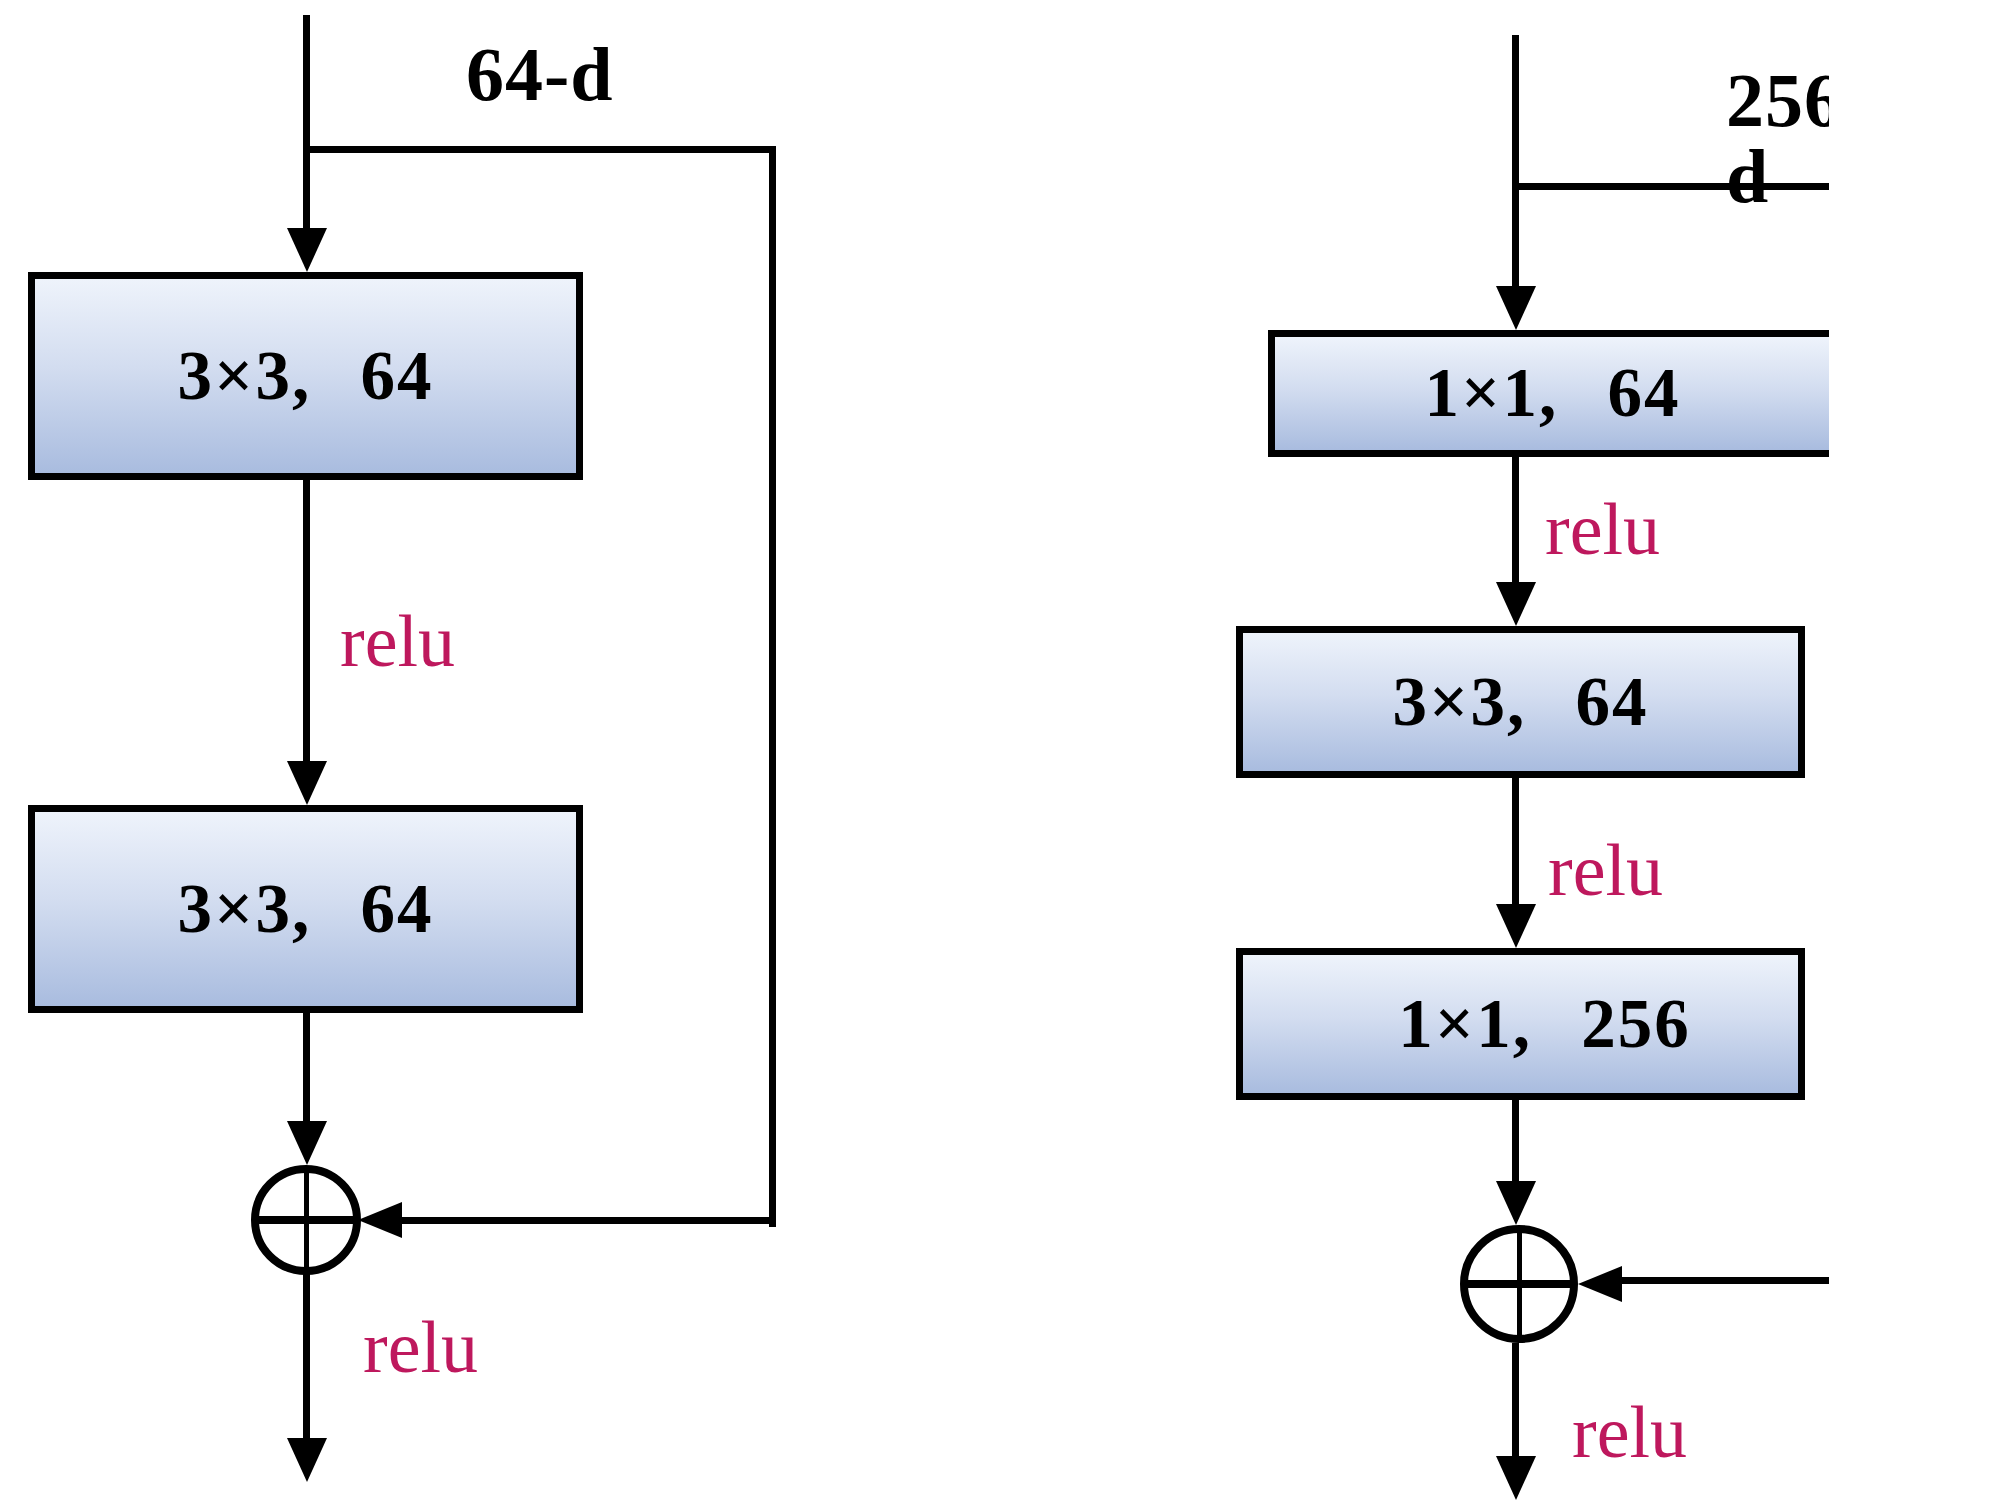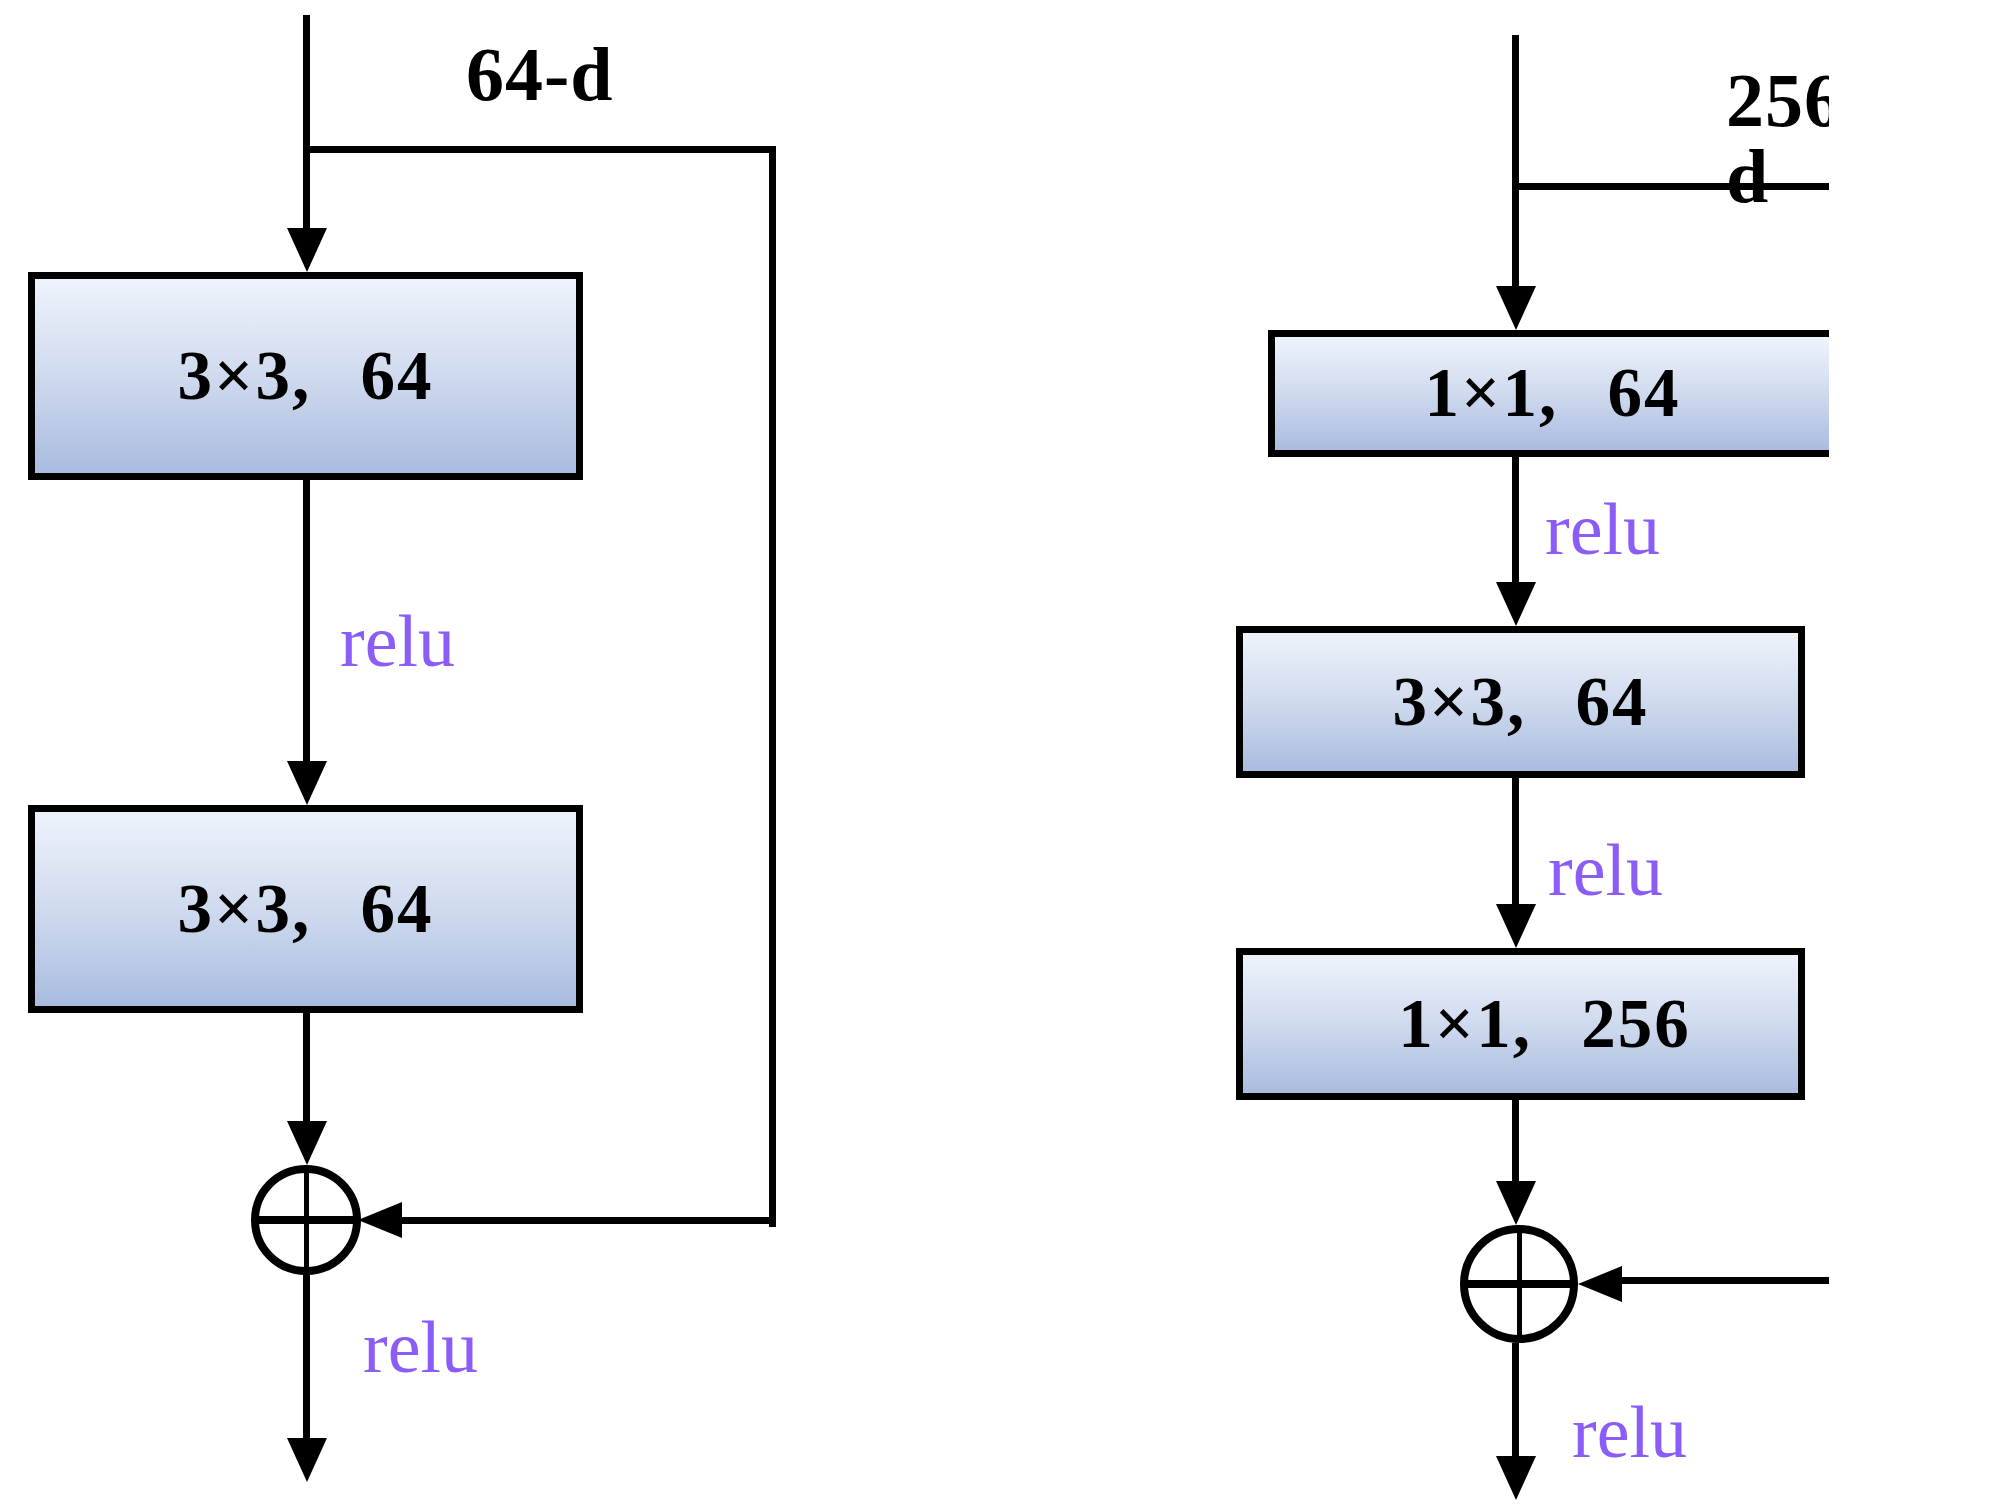--- a/index.html
+++ b/index.html
@@ -38,21 +38,21 @@
   }
   .circle-add .cross-h{
     position:absolute;left:-4px;right:-4px;top:50%;
     height:8px;margin-top:-4px;background:#000;
   }
   .circle-add .cross-v{
     position:absolute;top:-2px;bottom:-2px;left:50%;
     width:5px;margin-left:-2.5px;background:#000;
   }
   .relu-lbl{
-    position:absolute;font-size:74px;color:#8b5cf6;line-height:1;
+    position:absolute;font-size:74px;color:#be185d;line-height:1;
   }
   .dim-lbl{
     position:absolute;font-size:76px;font-weight:bold;color:#000;line-height:1;
     letter-spacing:1px;
   }
 </style>
 </head>
 <body>
 
 <div id="stage">

